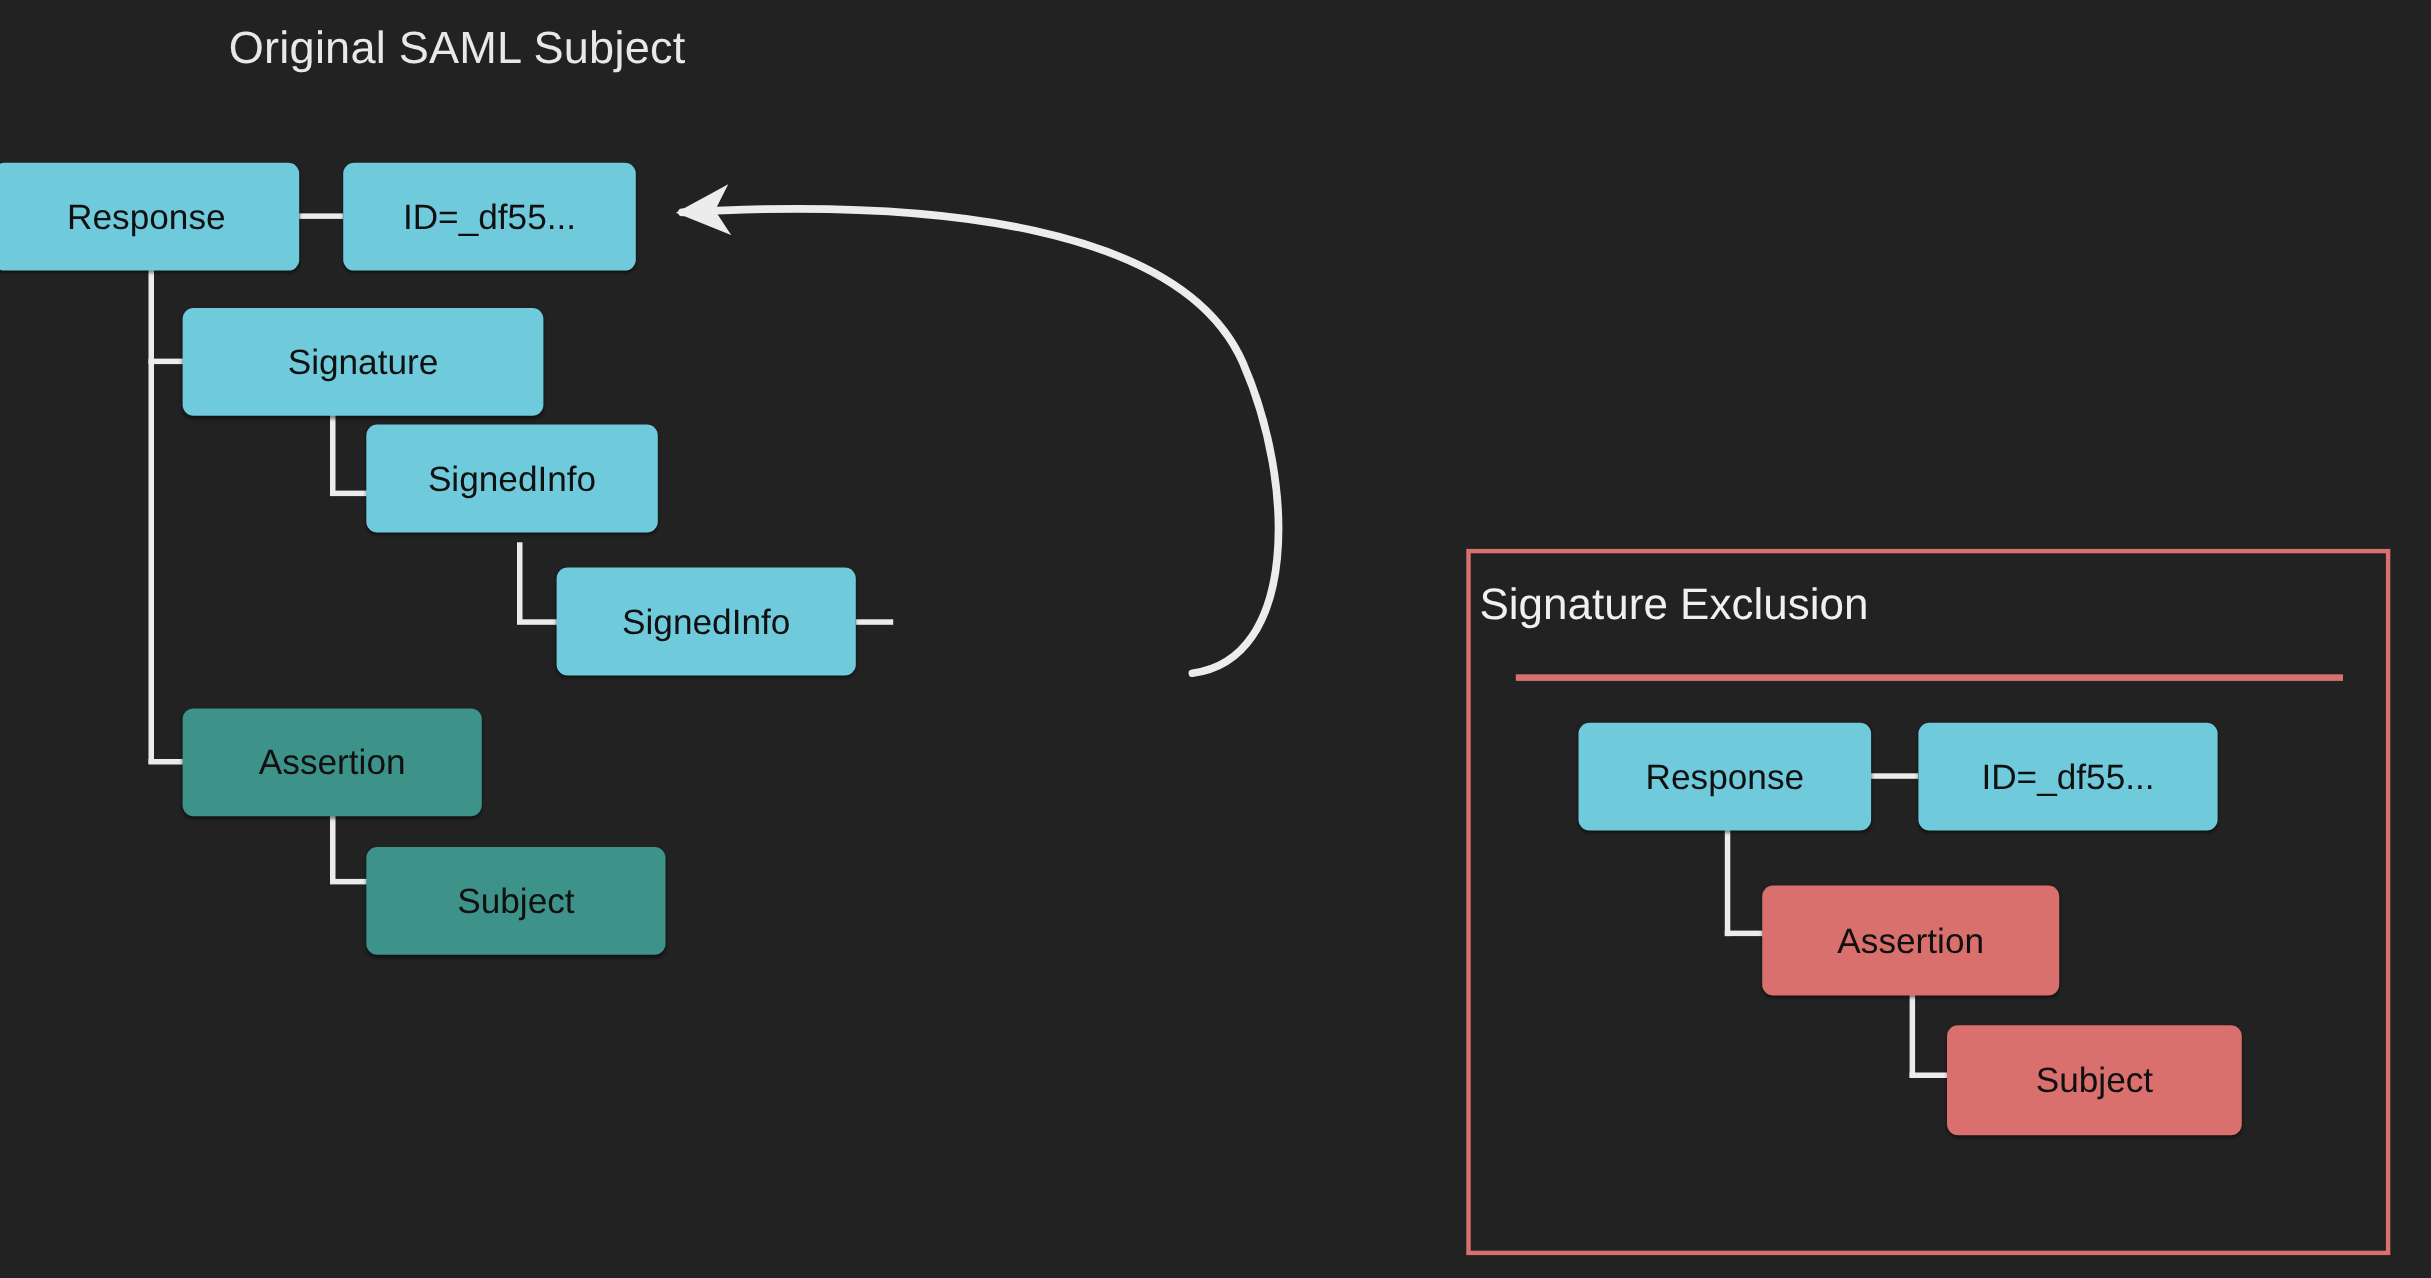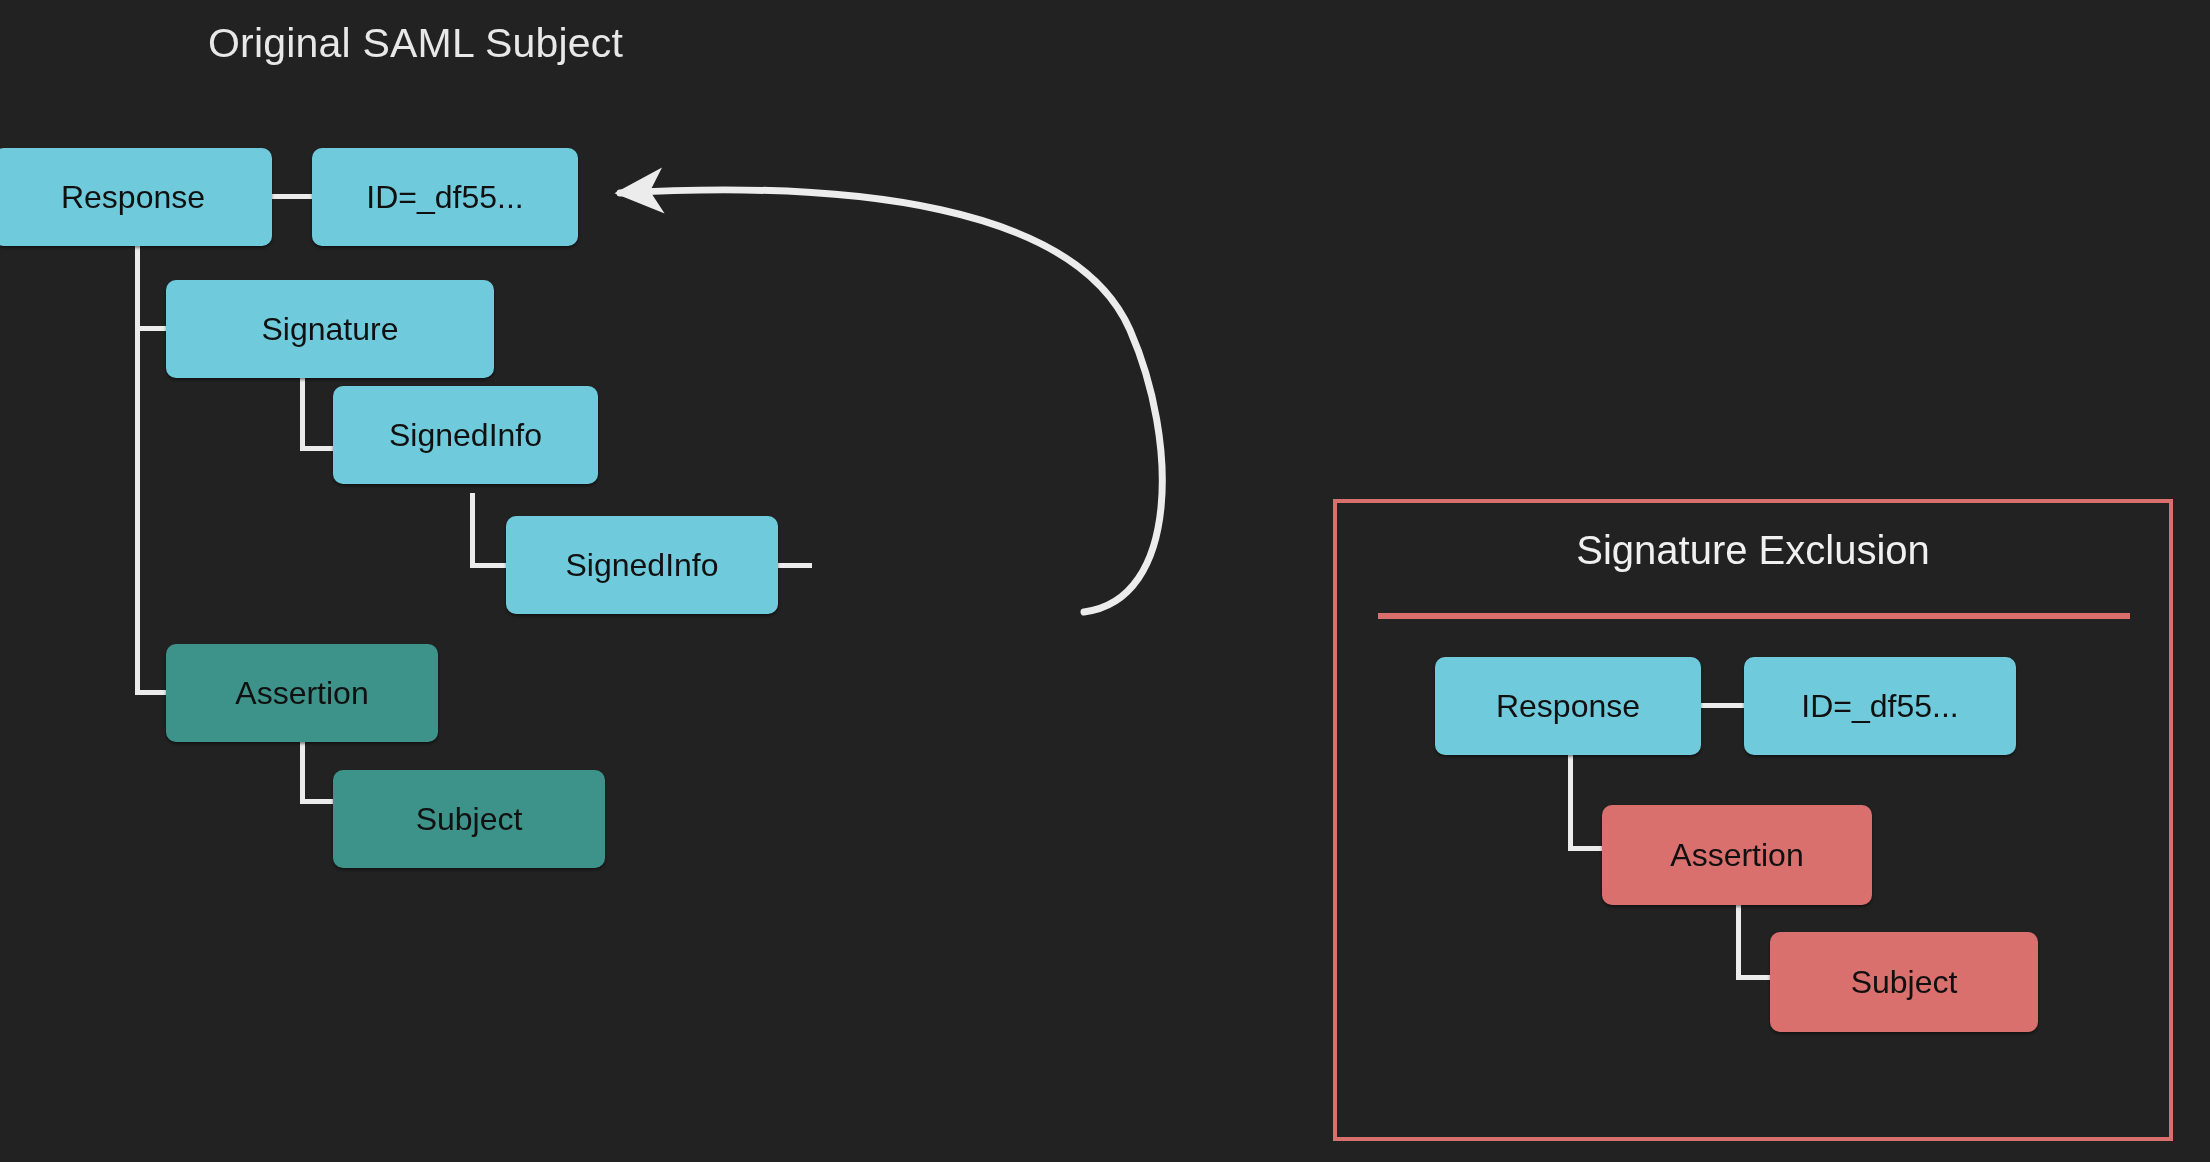--- a/index.html
+++ b/index.html
@@ -62,24 +62,25 @@
     height: 642px;
     border: 4px solid #d9706e;
     box-sizing: border-box;
     background: transparent;
   }
   #panel-title {
     position: absolute;
     left: 1333px;
     top: 528px;
     width: 840px;
-    text-align: center;
+    text-align: left;
     color: #f0f0f0;
     font-size: 40px;
     white-space: nowrap;
+    padding-left: 12px;
   }
   #panel-divider {
     position: absolute;
     left: 1378px;
     top: 613px;
     width: 752px;
     height: 6px;
     background: #d9706e;
   }
 

